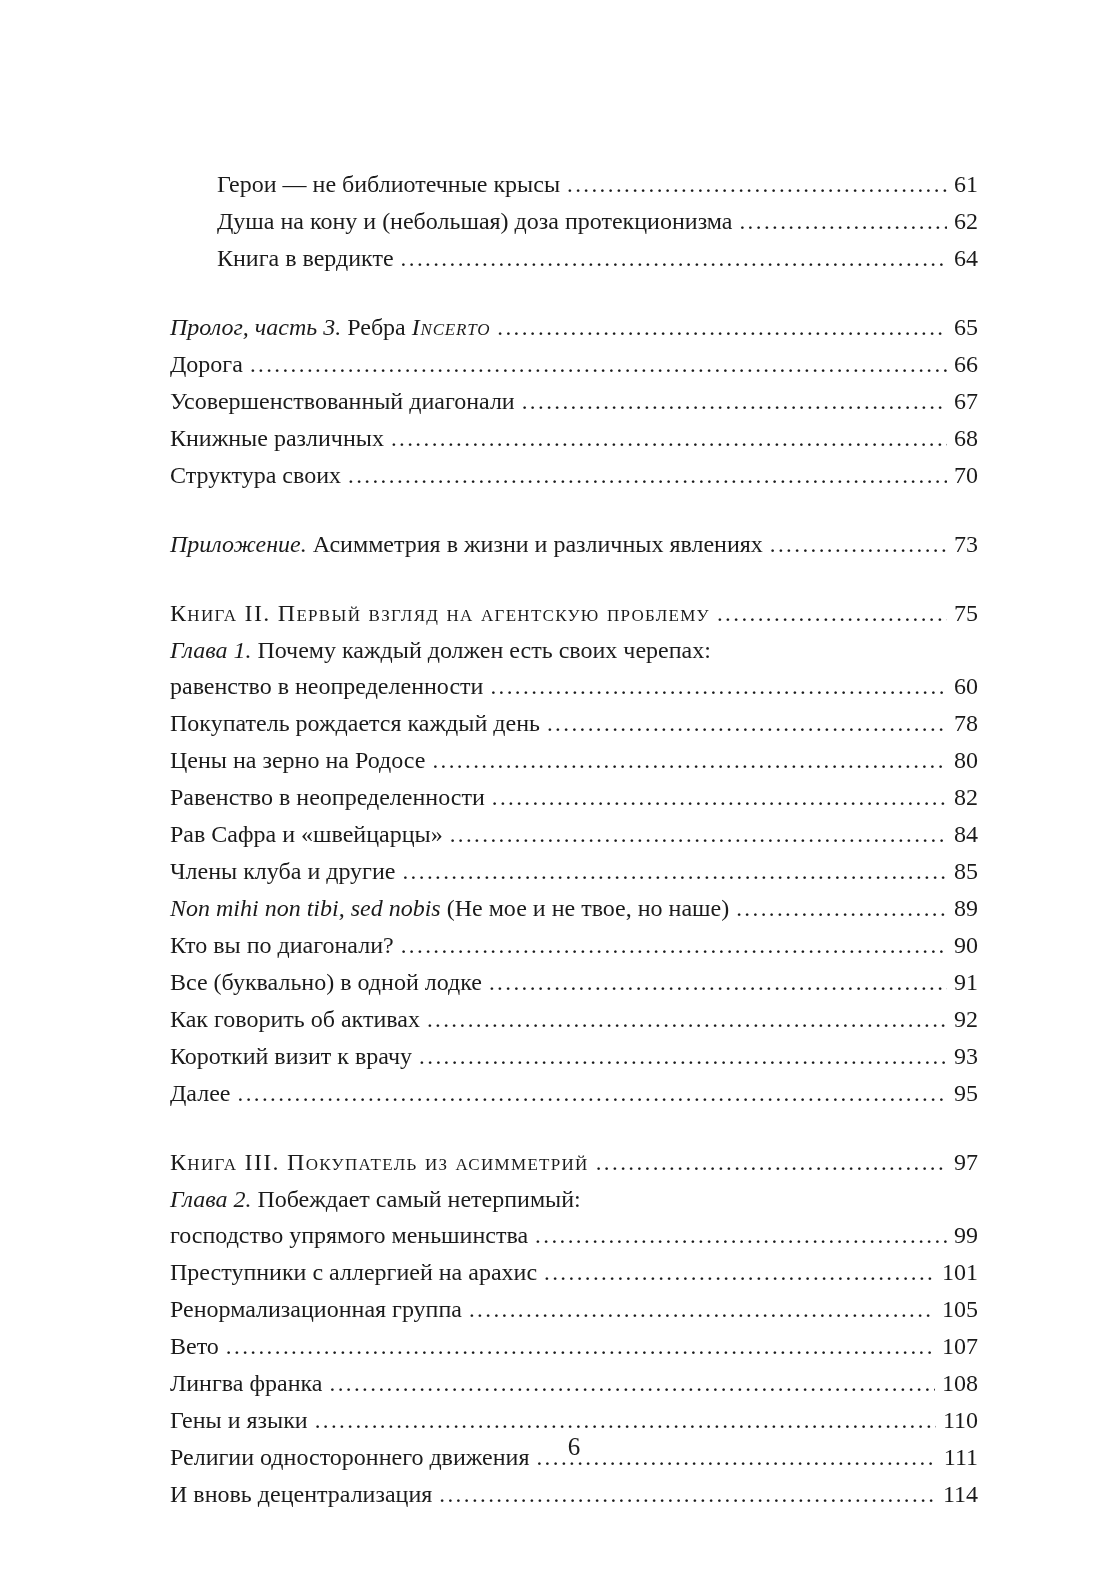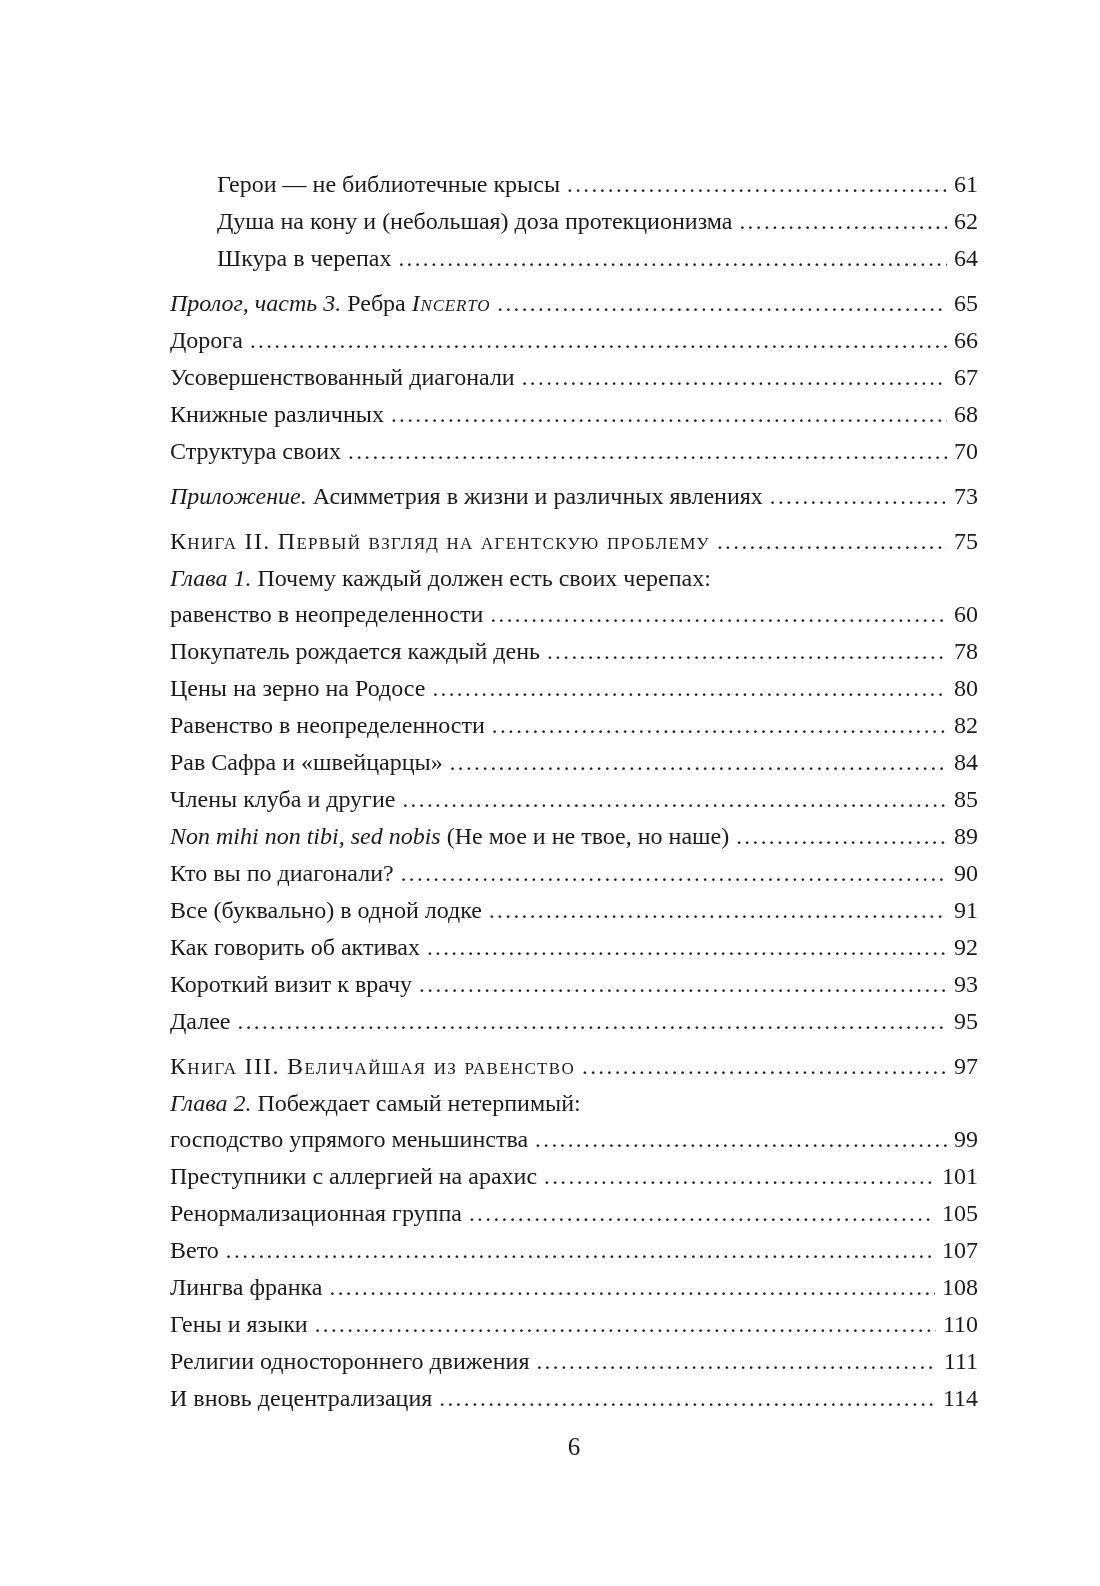--- a/index.html
+++ b/index.html
@@ -16,21 +16,21 @@
     font-family: "Liberation Serif", "DejaVu Serif", serif;
     overflow: hidden;
   }
   .content {
     position: absolute;
     left: 170px;
     top: 166px;
     width: 808px;
   }
   .toc-group + .toc-group {
-    margin-top: 8px;
+    margin-top: 32px;
   }
   .toc-row {
     display: flex;
     align-items: baseline;
     line-height: 36px;
     font-size: 24px;
     white-space: nowrap;
   }
   .toc-row.indent {
     padding-left: 47px;
@@ -87,21 +87,21 @@
           <span class="toc-title"><span class="seg-normal">Герои — не библиотечные крысы</span></span>
           <span class="leader"></span>
           <span class="pagenum">61</span>
         </div>
         <div class="toc-row indent">
           <span class="toc-title"><span class="seg-normal">Душа на кону и (небольшая) доза протекционизма</span></span>
           <span class="leader"></span>
           <span class="pagenum">62</span>
         </div>
         <div class="toc-row indent">
-          <span class="toc-title"><span class="seg-normal">Шкура в черепах</span></span>
+          <span class="toc-title"><span class="seg-normal">Книга в вердикте</span></span>
           <span class="leader"></span>
           <span class="pagenum">64</span>
         </div>
       </div>
       <div class="toc-group">
         <div class="toc-row">
           <span class="toc-title"><span class="seg-italic">Пролог, часть 3.</span><span class="seg-normal"> Ребра </span><span class="seg-italic-sc">Incerto</span></span>
           <span class="leader"></span>
           <span class="pagenum">65</span>
         </div>
@@ -198,21 +198,21 @@
           <span class="pagenum">93</span>
         </div>
         <div class="toc-row">
           <span class="toc-title"><span class="seg-normal">Далее</span></span>
           <span class="leader"></span>
           <span class="pagenum">95</span>
         </div>
       </div>
       <div class="toc-group">
         <div class="toc-row">
-          <span class="toc-title"><span class="seg-sc">Книга III. Величайшая из равенство</span></span>
+          <span class="toc-title"><span class="seg-sc">Книга III. Покупатель из асимметрий</span></span>
           <span class="leader"></span>
           <span class="pagenum">97</span>
         </div>
         <div class="toc-row">
           <span class="toc-title"><span class="seg-italic">Глава 2.</span><span class="seg-normal"> Побеждает самый нетерпимый:</span></span>
         </div>
         <div class="toc-row">
           <span class="toc-title"><span class="seg-normal">господство упрямого меньшинства</span></span>
           <span class="leader"></span>
           <span class="pagenum">99</span>

